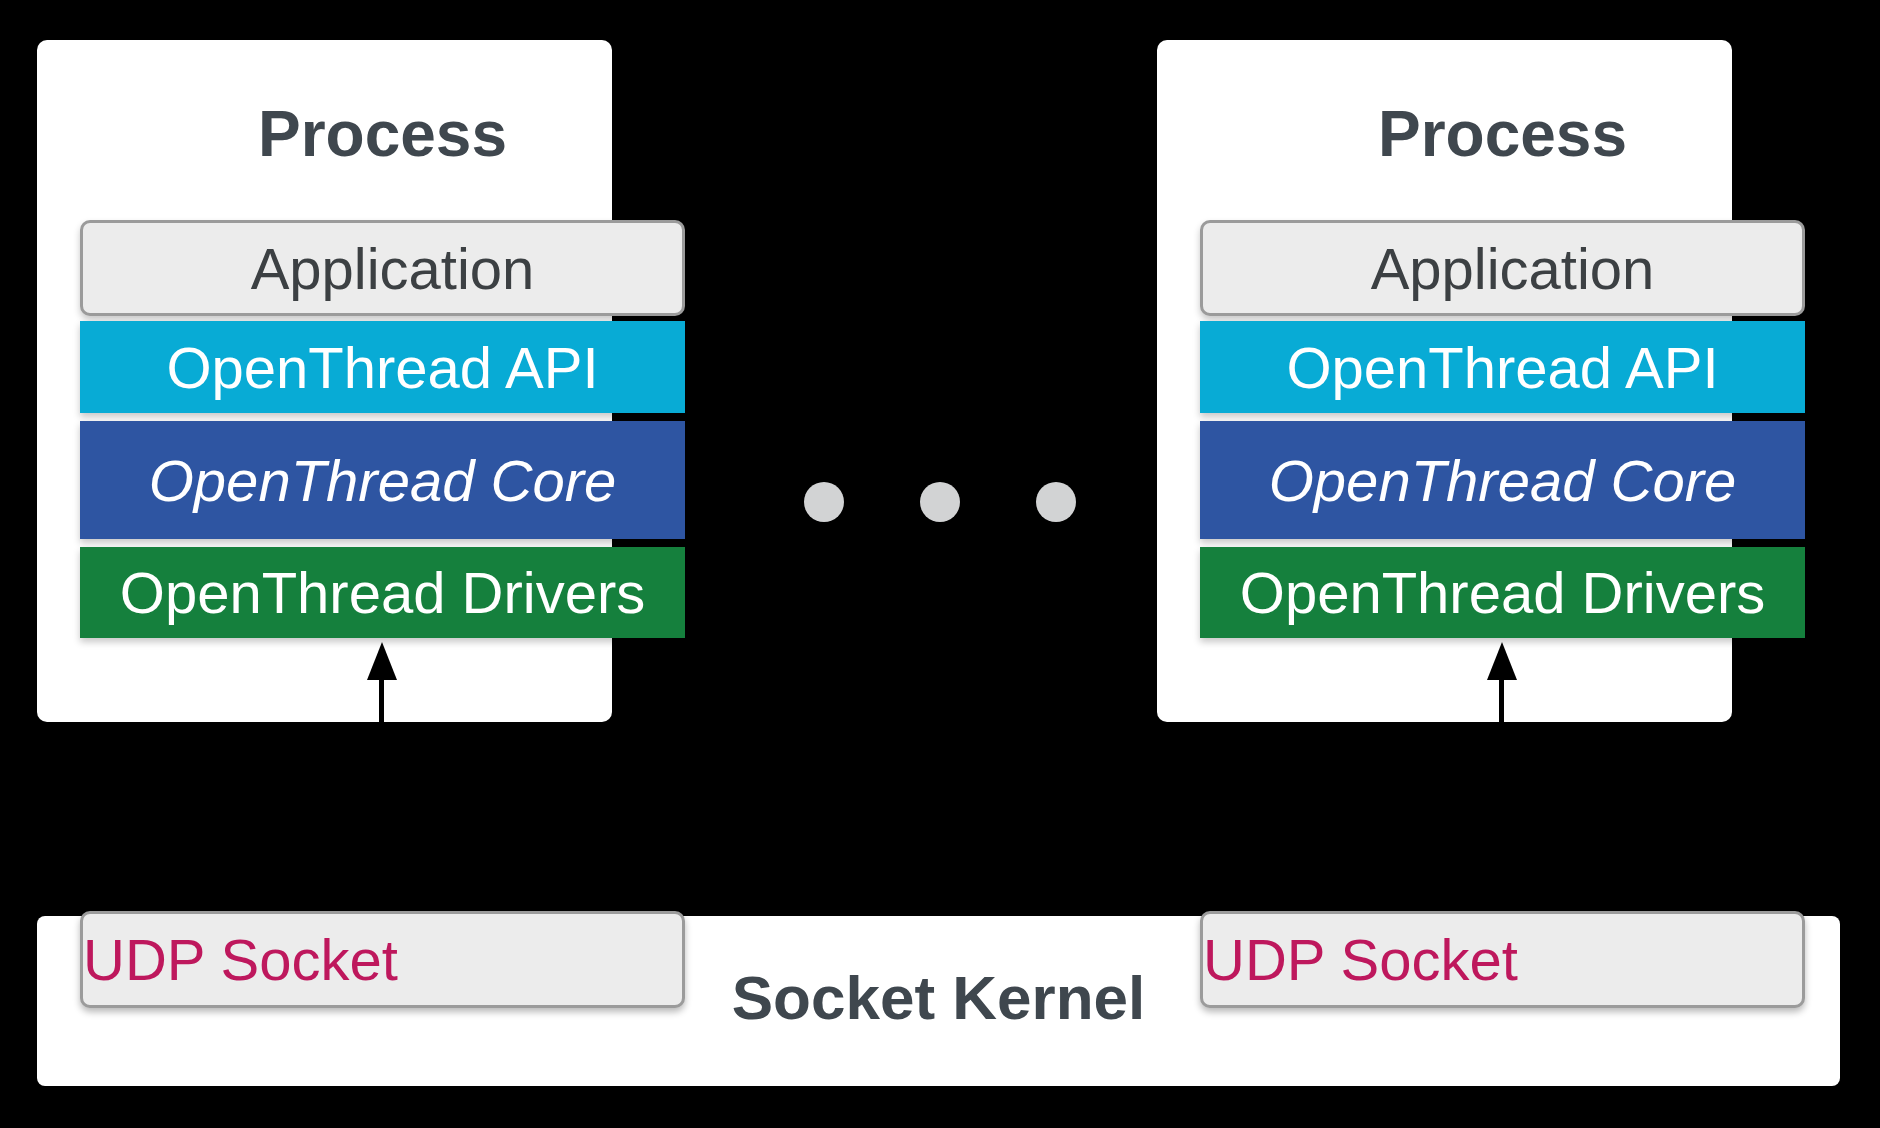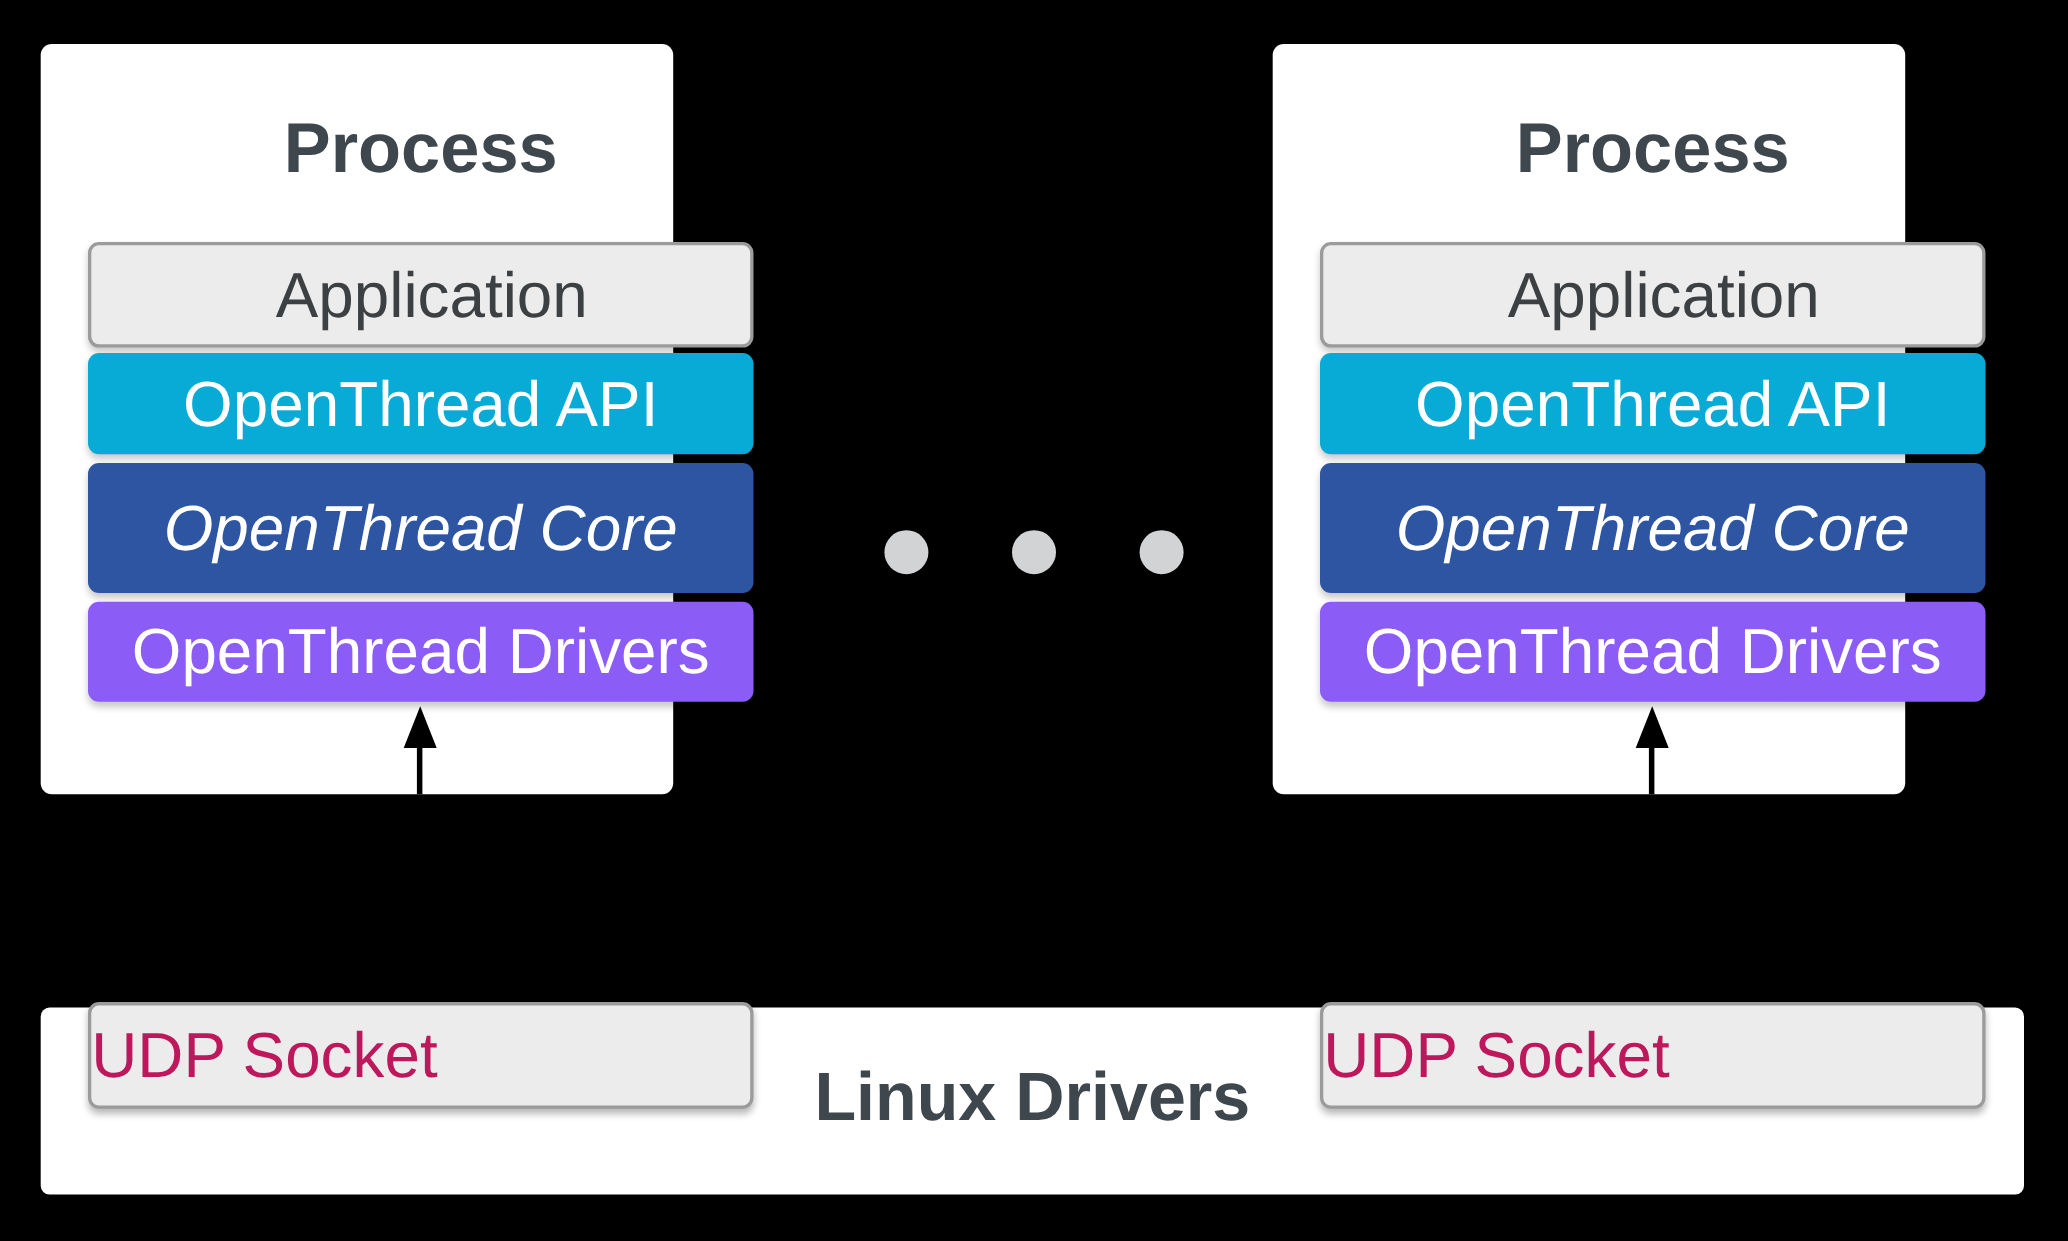--- a/index.html
+++ b/index.html
@@ -43,21 +43,21 @@
 
   .layer {
     position: absolute;
     left: 43px;
     width: 605px;
     display: flex;
     align-items: center;
     justify-content: center;
     box-sizing: border-box;
     font-size: 58px;
-    border-radius: 10px;
+    border-radius: 0;
     box-shadow: 0 4px 7px rgba(0,0,0,0.22);
   }
   .layer.app {
     top: 180px;
     height: 96px;
     background: #ececec;
     border: 3px solid #9b9b9b;
     border-radius: 10px;
     color: #3c4043;
     padding-left: 20px;
@@ -71,21 +71,21 @@
   .layer.core {
     top: 381px;
     height: 118px;
     background: #2e55a2;
     color: #ffffff;
     font-style: italic;
   }
   .layer.drivers {
     top: 507px;
     height: 91px;
-    background: #8b5cf6;
+    background: #15803d;
     color: #ffffff;
   }
 
   
   .arrow {
     position: absolute;
     left: 330px;
     top: 602px;
     width: 30px;
     height: 80px;
@@ -215,16 +215,16 @@
     </div>
   </section>
 
   <footer class="kernel">
     <div class="udp left">
       <span>UDP Socket</span>
     </div>
     <div class="udp right">
       <span>UDP Socket</span>
     </div>
-    <h2 class="kernel-title">Linux Drivers</h2>
+    <h2 class="kernel-title">Socket Kernel</h2>
   </footer>
 
 </div>
 
 </body></html>

